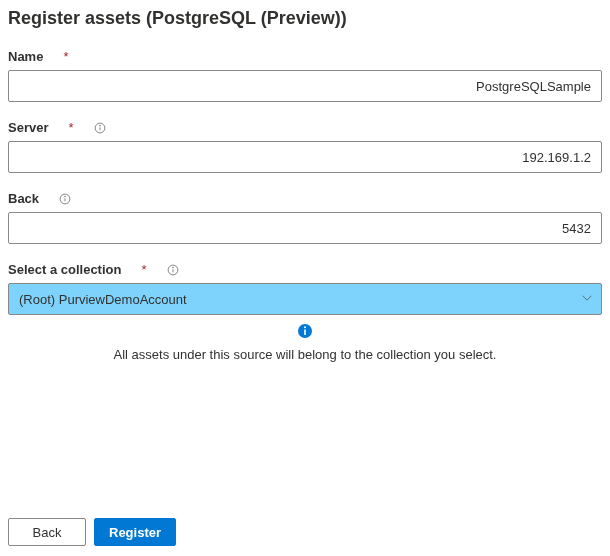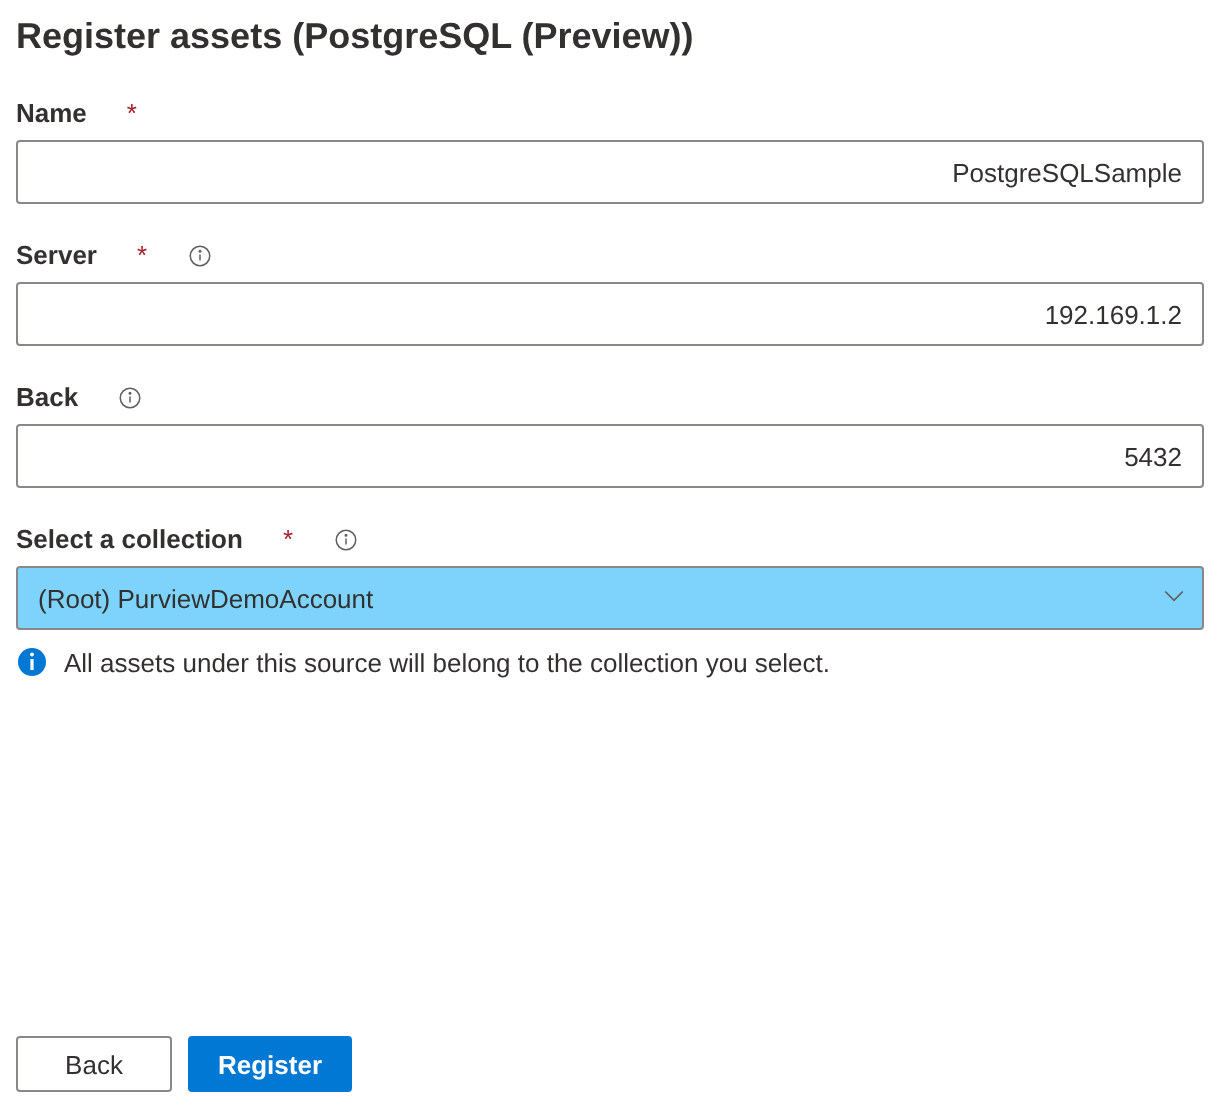--- a/index.html
+++ b/index.html
@@ -86,20 +86,21 @@
       color: #605e5c;
     }
     .chevron svg { width: 14px; height: 14px; }
     .info-row {
       display: flex;
       align-items: center;
       gap: 8px;
       margin-top: 8px;
       font-size: 13px;
       color: #323130;
+      flex-direction: column;
     }
     .info-circle {
       width: 16px;
       height: 16px;
       flex-shrink: 0;
     }
     .footer {
       position: absolute;
       bottom: 10px;
       left: 8px;

